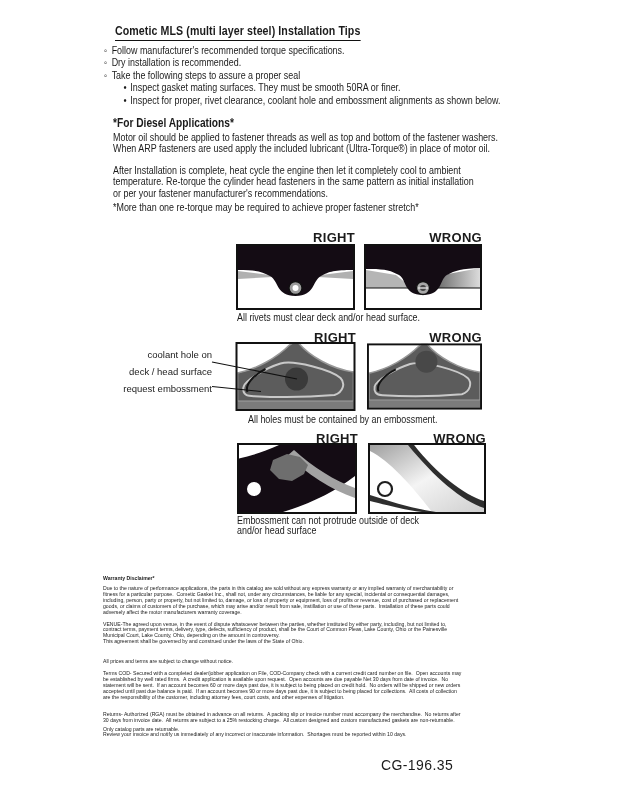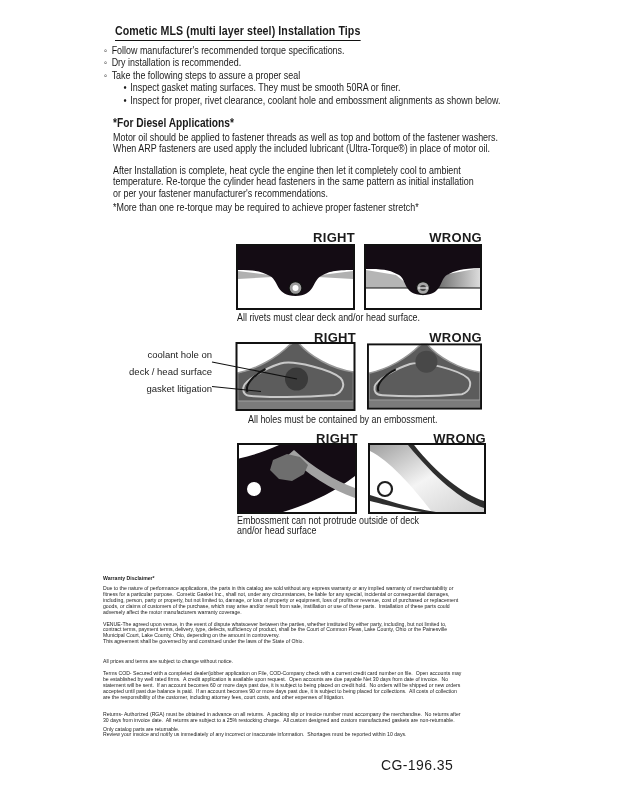--- a/index.html
+++ b/index.html
@@ -111,21 +111,21 @@
   <rect x="1" y="1" width="116" height="64" fill="none" stroke="#111" stroke-width="2"></rect>
 </svg>
 
 <div class="abs caption cx" style="left:237px; top:311.5px;">All rivets must clear deck and/or head surface.</div>
 
 <div class="abs fig-label" style="left:235px; top:329.5px; width:121px;">RIGHT</div>
 <div class="abs fig-label" style="left:367px; top:329.5px; width:115px;">WRONG</div>
 
 <div class="abs ann ml" style="top:345.5px;">coolant hole on
 deck / head surface</div>
-<div class="abs ann" style="top:379.5px;">gasket litigation</div>
+<div class="abs ann" style="top:379.5px;">request embossment</div>
 
 <svg class="abs" style="left:235px; top:342px;" width="121" height="69" viewBox="0 0 120 69">
   <rect x="1" y="1" width="118" height="67" fill="#ffffff"></rect>
   <path d="M2,67 V31 C22,27 42,15 54,3 L57,1 H63 C74,14 96,27 118,30 V67 Z" fill="#5c5c5c" stroke="#989898" stroke-width="1.6"></path>
   <rect x="2" y="59" width="116" height="8" fill="#7b7b7b"></rect>
   <line x1="2" y1="59" x2="118" y2="59" stroke="#9f9f9f" stroke-width="1"></line>
   <path d="M16,54 C9,54 7,50 8,45 C9,39 30,26 45,21.5 C58,17.5 96,28 105,36 C110,41 108,50 99,53 C70,55.5 40,55.5 16,54 Z" fill="none" stroke="#c9c9c9" stroke-width="2"></path>
   <path d="M12,50 C9,43 18,33 30,27" fill="none" stroke="#141414" stroke-width="2"></path>
   <circle cx="61" cy="37" r="11.5" fill="#3a3a3a"></circle>
   <rect x="1" y="1" width="118" height="67" fill="none" stroke="#111" stroke-width="2"></rect>

